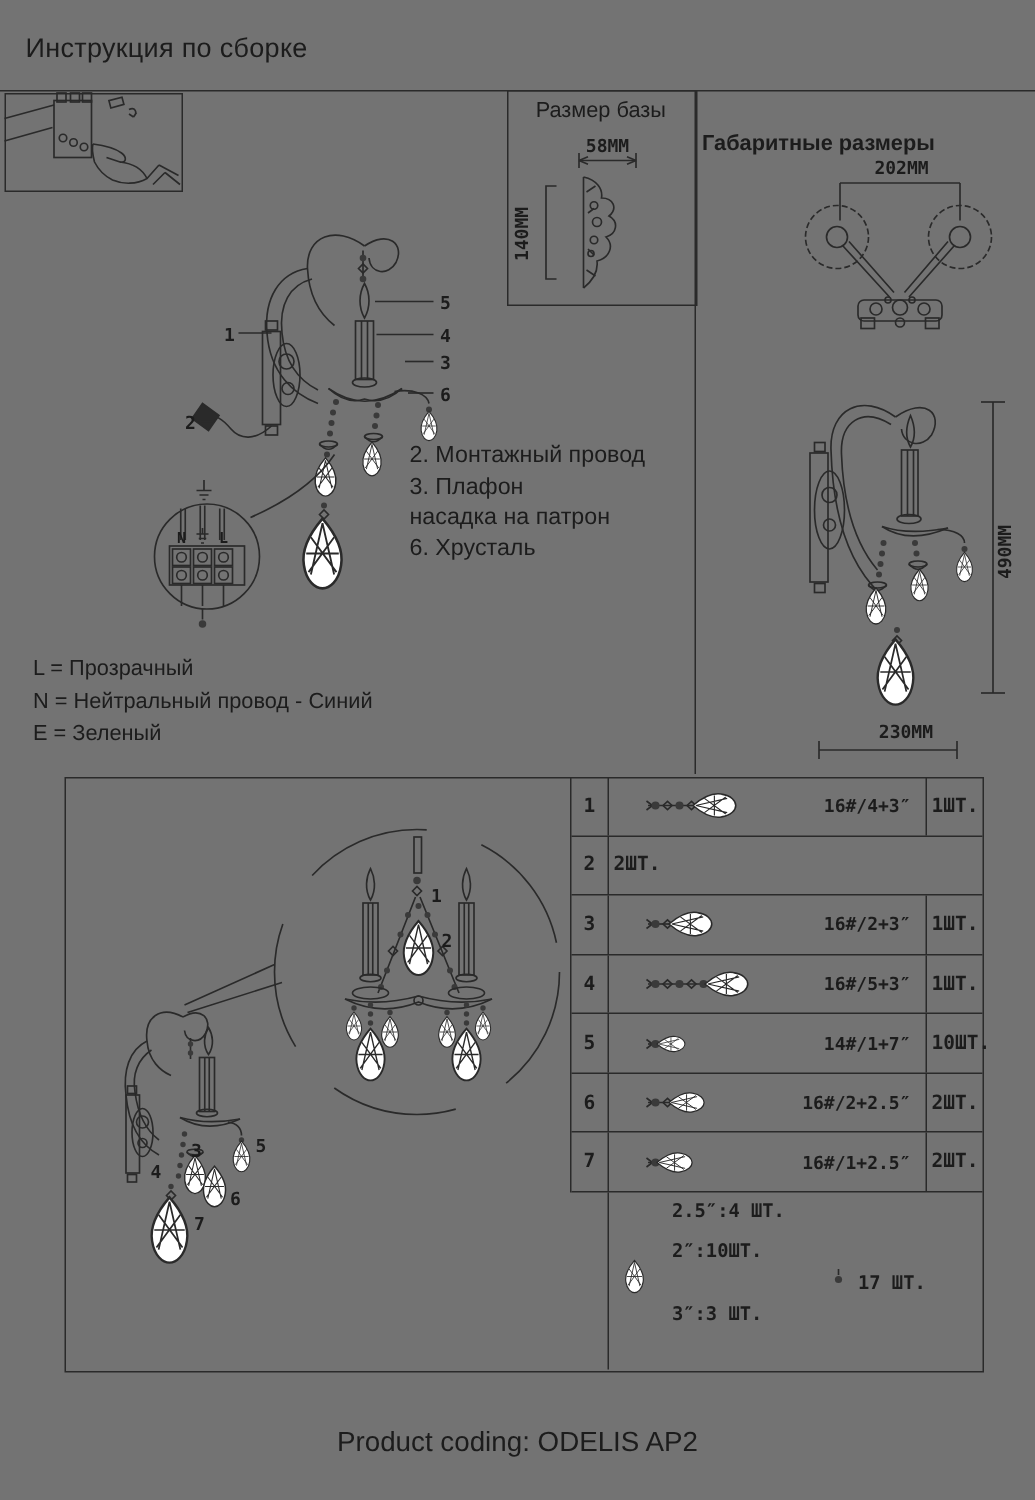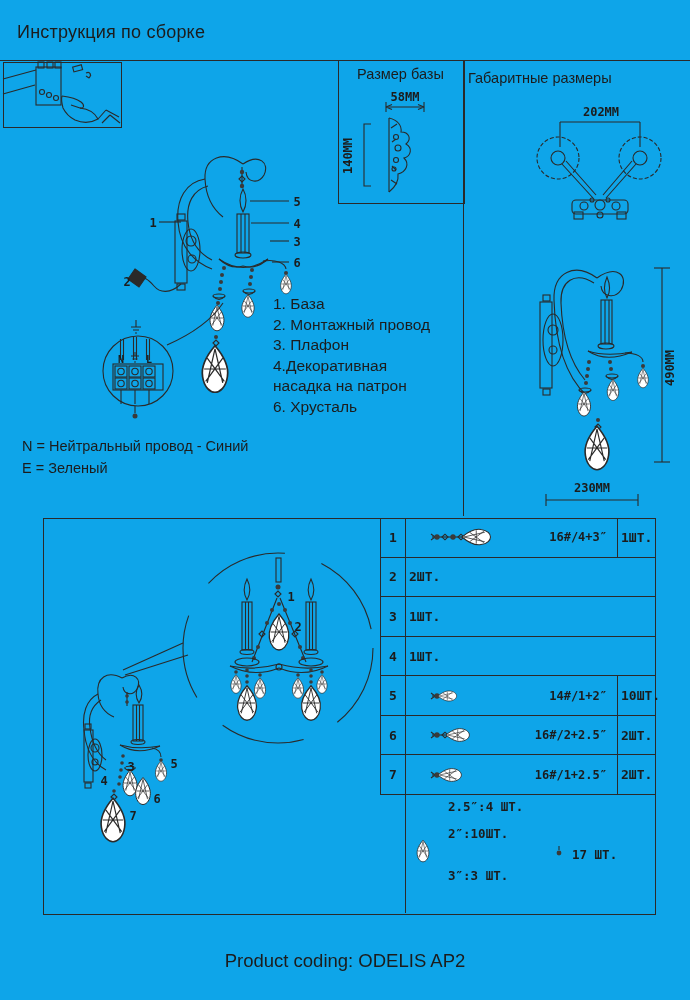--- a/index.html
+++ b/index.html
@@ -1,16 +1,16 @@
 <!DOCTYPE html>
 <html><head>
 <meta charset="utf-8">
 <style>
   html,body{margin:0;padding:0;background:#fff;}
-  .page{position:relative;width:690px;height:1000px;background:#0ea5e9;overflow:hidden;
+  .page{position:relative;width:690px;height:1000px;background:#737373;overflow:hidden;
         font-family:"Liberation Sans",sans-serif;color:#1c1c1c;}
   .abs{position:absolute;}
   .line{position:absolute;background:#2a2a2a;}
   .box{position:absolute;border:1.4px solid #2a2a2a;}
   .rot{transform:rotate(-90deg);}
   .ctr{text-align:center;}
   #art{position:absolute;left:0;top:0;z-index:1;}
   .txt{z-index:2;}
   .title{font-size:18px;letter-spacing:.2px;}
   .sect{font-size:14.5px;text-align:center;}
@@ -331,35 +331,34 @@
   <div class="box" style="left:338px;top:60px;width:125px;height:142px;"></div>
   <div class="box" style="left:43px;top:518px;width:611px;height:395px;"></div>
   <div class="line" style="left:404.5px;top:795px;width:1.3px;height:118px;"></div>
 
   <div class="abs txt title" style="left:17px;top:22px;">Инструкция по сборке</div>
 
   <div class="abs txt sect ctr" style="left:338px;top:66px;width:125px;">Размер базы</div>
   <div class="abs txt dim ctr" style="left:375px;top:90px;width:60px;">58MM</div>
   <div class="abs txt dim ctr rot" style="left:325px;top:149px;width:46px;">140MM</div>
 
-  <div class="abs txt sect" style="left:468px;top:70px;">Габаритные размеры</div>
+  <div class="abs txt sect" style="left:468px;top:88px;font-weight:bold;">Габаритные размеры</div>
   <div class="abs txt dim ctr" style="left:571px;top:105px;width:60px;">202MM</div>
   <div class="abs txt dim ctr rot" style="left:647px;top:361px;width:46px;">490MM</div>
-  <div class="abs txt dim ctr" style="left:562px;top:481px;width:60px;">230MM</div>
+  <div class="abs txt dim ctr" style="left:562px;top:481px;width:60px;text-align:right;">230MM</div>
 
   <div class="abs txt plist" style="left:273px;top:294px;width:200px;">
-    <div>1. База</div>
     <div>2. Монтажный провод</div>
     <div>3. Плафон</div>
-    <div>4.Декоративная</div>
     <div>насадка на патрон</div>
     <div>6. Хрусталь</div>
   </div>
 
   <div class="abs txt legend" style="left:22px;top:436px;">
+    <div>L = Прозрачный</div>
     <div>N = Нейтральный провод - Синий</div>
     <div>E = Зеленый</div>
   </div>
 
   <div class="abs txt callout" style="left:146px;top:216px;">1</div>
   <div class="abs txt callout" style="left:120px;top:275px;">2</div>
   <div class="abs txt callout" style="left:290px;top:235px;">3</div>
   <div class="abs txt callout" style="left:290px;top:217px;">4</div>
   <div class="abs txt callout" style="left:290px;top:195px;">5</div>
   <div class="abs txt callout" style="left:290px;top:256px;">6</div>
@@ -391,36 +390,59 @@
           <span class="cell-spec">16#/4+3″</span>
         </div>
         <div class="cell-qty">1ШТ.</div>
       </div>
       <div class="prow">
         <div class="cell-num">2</div>
         <div class="cell-qty">2ШТ.</div>
       </div>
       <div class="prow">
         <div class="cell-num">3</div>
+        <div class="cell-mid">
+          <svg width="112" height="36" viewBox="0 -18 112 36">
+            <line class="st" x1="4" y1="0" x2="20" y2="0"></line>
+            <path class="st" d="M3,-3 L7,0 L3,3"></path>
+            <circle class="bead" cx="9" cy="0" r="2.7"></circle>
+            <path class="st" d="M14,0 L17,-2.8 L20,0 L17,2.8 Z"></path>
+            <use href="#pearV" transform="translate(32.25,0) rotate(-90) scale(0.95)"></use>
+          </svg>
+          <span class="cell-spec">16#/2+3″</span>
+        </div>
         <div class="cell-qty">1ШТ.</div>
       </div>
       <div class="prow">
         <div class="cell-num">4</div>
+        <div class="cell-mid">
+          <svg width="112" height="36" viewBox="0 -18 112 36">
+            <line class="st" x1="4" y1="0" x2="44" y2="0"></line>
+            <path class="st" d="M3,-3 L7,0 L3,3"></path>
+            <circle class="bead" cx="9" cy="0" r="2.7"></circle>
+            <path class="st" d="M14,0 L17,-2.8 L20,0 L17,2.8 Z"></path>
+            <circle class="bead" cx="25" cy="0" r="2.7"></circle>
+            <path class="st" d="M30,0 L33,-2.8 L36,0 L33,2.8 Z"></path>
+            <circle class="bead" cx="41" cy="0" r="2.7"></circle>
+            <use href="#pearV" transform="translate(56.25,0) rotate(-90) scale(0.95)"></use>
+          </svg>
+          <span class="cell-spec">16#/5+3″</span>
+        </div>
         <div class="cell-qty">1ШТ.</div>
       </div>
       <div class="prow">
         <div class="cell-num">5</div>
         <div class="cell-mid">
           <svg width="112" height="36" viewBox="0 -18 112 36">
             <line class="st" x1="4" y1="0" x2="12" y2="0"></line>
             <path class="st" d="M3,-3 L7,0 L3,3"></path>
             <circle class="bead" cx="9" cy="0" r="2.7"></circle>
             <use href="#pearV" transform="translate(19.3,0) rotate(-90) scale(0.62)"></use>
           </svg>
-          <span class="cell-spec">14#/1+2″</span>
+          <span class="cell-spec">14#/1+7″</span>
         </div>
         <div class="cell-qty">10ШТ.</div>
       </div>
       <div class="prow">
         <div class="cell-num">6</div>
         <div class="cell-mid">
           <svg width="112" height="36" viewBox="0 -18 112 36">
             <line class="st" x1="4" y1="0" x2="20" y2="0"></line>
             <path class="st" d="M3,-3 L7,0 L3,3"></path>
             <circle class="bead" cx="9" cy="0" r="2.7"></circle>

